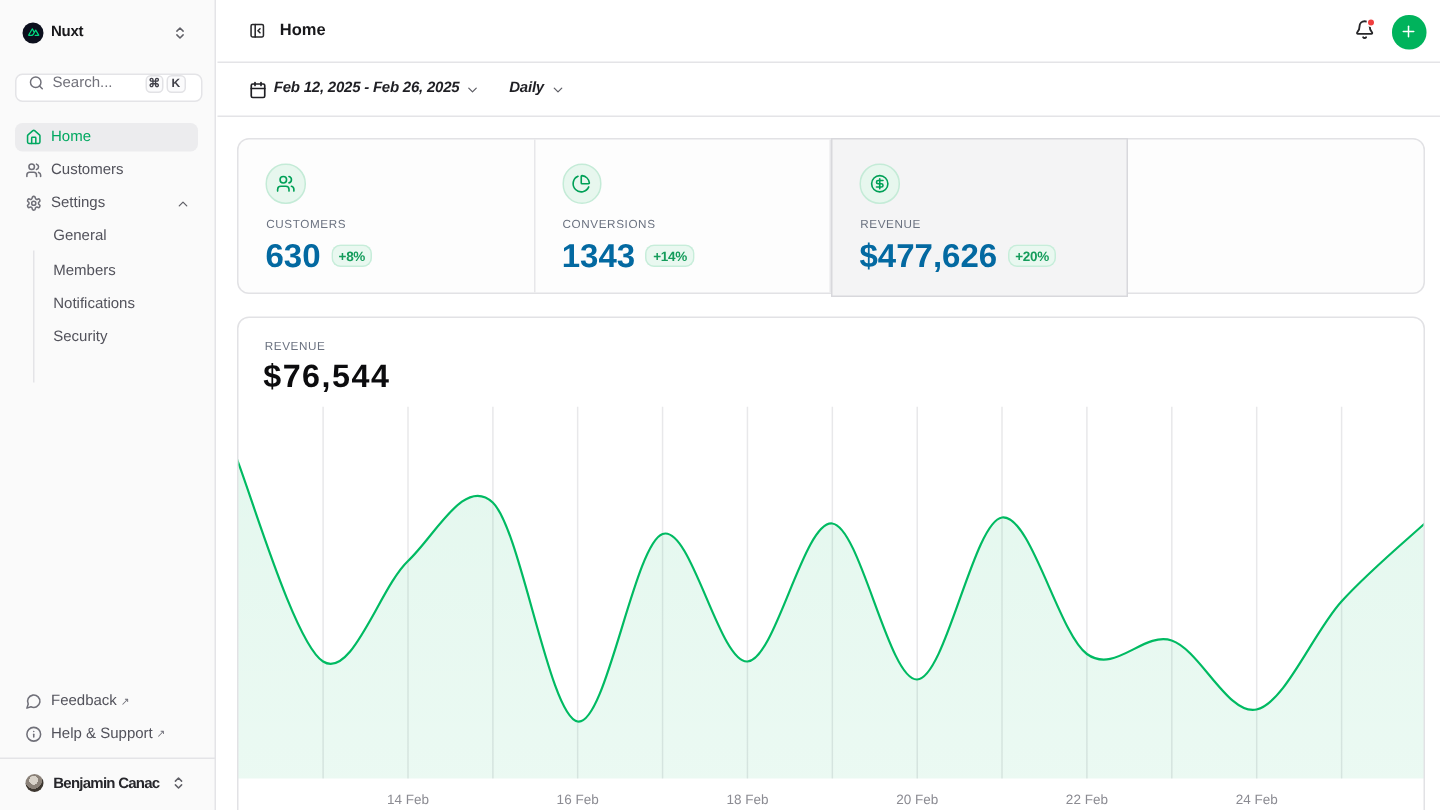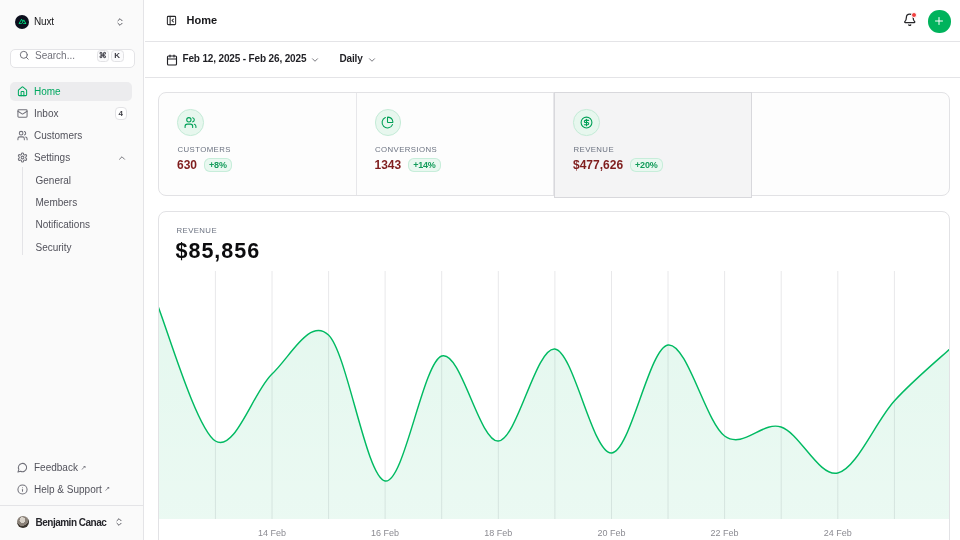--- a/index.html
+++ b/index.html
@@ -7,21 +7,21 @@
   font-family:"Liberation Sans", sans-serif; -webkit-font-smoothing:antialiased; }
 .icon { stroke:currentColor; fill:none; stroke-width:2; stroke-linecap:round; stroke-linejoin:round; display:block; }
 .chv { stroke-width:2.4; }
 .nrow .ni, .brow .ni, #hdr .picon, #toolbar .cal, #bell, #searchbox .sicon { stroke-width:2.25; }
 
 
 #sidebar { position:absolute; left:0; top:0; width:143.5px; height:540px;
   background:#fafafa; border-right:1px solid #e4e4e7; }
 #logo-row { position:absolute; left:9px; top:10px; width:125px; height:23px; display:flex; align-items:center; }
 #logo-circle { width:14px; height:14px; border-radius:50%; background:#0c0f1d; display:flex; align-items:center; justify-content:center; margin-left:6px; }
-#logo-row .nm { font-size:10px; font-weight:normal; color:#18181b; margin-left:5px; letter-spacing:-0.2px; }
+#logo-row .nm { font-size:10px; font-weight:bold; color:#18181b; margin-left:5px; letter-spacing:-0.2px; }
 #logo-row .chv { margin-left:auto; margin-right:9px; color:#5f5f66; }
 #searchbox { position:absolute; left:9.5px; top:48.5px; width:125px; height:19px;
   background:#fff; border:1px solid #e4e4e7; border-radius:5px;
   display:flex; }
 #searchbox .sicon { color:#71717a; margin-left:8px; }
 #searchbox .stext { font-size:10px; color:#71717a; margin-left:6px; }
 #searchbox .keys { margin-left:auto; margin-right:10px; display:flex; gap:2px; }
 .kbd { min-width:12.5px; height:12.5px; padding:0 1px; border:1px solid #e2e2e5; border-radius:3.5px;
   background:#fbfbfc; color:#404049; font-size:8px; font-weight:bold; display:flex; align-items:center; justify-content:center; }
 nav { position:absolute; left:9.5px; top:81.5px; width:122px; }
@@ -52,38 +52,38 @@
 
 
 #main { position:absolute; left:144.5px; top:0; width:815.5px; height:540px; background:#fff; }
 #hdr { position:absolute; left:0; top:0; width:100%; height:41.5px; border-bottom:1px solid #e4e4e7; }
 #hdr .picon { position:absolute; left:21px; top:15px; color:#27272a; }
 #hdr .title { position:absolute; left:42px; top:14px; font-size:11px; font-weight:bold; color:#18181b; }
 #bell { position:absolute; right:44px; top:13px; color:#27272a; }
 #belldot { position:absolute; right:43.5px; top:12px; width:6px; height:6px; border-radius:50%; background:#f03e3e; border:1px solid #fff; }
 #plusbtn { position:absolute; right:9.5px; top:10px; width:22.5px; height:22.5px; border-radius:50%;
   background:#00b35c; display:flex; align-items:center; justify-content:center; color:#fff; }
-#toolbar { position:absolute; left:0; top:41.5px; width:100%; height:36px; border-bottom:1px solid #e4e4e7; }
+#toolbar { position:absolute; left:0; top:41.5px; width:100%; height:36px; border-bottom:1px solid #e4e4e7;font-style:italic; }
 #toolbar .cal { position:absolute; left:21.5px; top:12px; color:#1f1f24; }
 #dates { position:absolute; left:38px; top:11px; font-size:10px; font-weight:bold; color:#1f1f24; letter-spacing:-0.15px; }
 #chev1 { position:absolute; left:165px; top:13px; color:#5f5f66; }
 #daily { position:absolute; left:195px; top:11px; font-size:10px; font-weight:bold; color:#1f1f24; letter-spacing:-0.15px;}
 #chev2 { position:absolute; left:222px; top:13px; color:#5f5f66; }
 
 
 #stats { position:absolute; left:13.5px; top:91.5px; width:792px; height:104px;
   background:#fdfdfd; border:1px solid #e2e2e5; border-radius:8px; display:flex; }
 .cell { width:25%; position:relative; border-right:1px solid #e7e7ea; }
 .cell:last-child { border-right:none; }
 .cell.hl { background:#f4f4f5; border:1px solid #d8d8dc; border-radius:0; margin:-1px 0; height:106px; }
 .iconcirc { position:absolute; left:18px; top:16.5px; width:26.5px; height:26.5px; border-radius:50%;
   background:#e7f7ee; border:1px solid #c4ebd7; display:flex; align-items:center; justify-content:center; color:#00a057; }
 .slabel { position:absolute; left:18.5px; top:52px; font-size:7.8px; color:#6b7280; letter-spacing:0.4px; }
 .snum-row { position:absolute; left:18px; top:65px; display:flex; align-items:center; }
-.snum { font-size:12px; font-weight:bold; color:#7f1d1d; letter-spacing:0px; }
+.snum { font-size:22px; font-weight:bold; color:#0369a1; letter-spacing:0px; }
 .sbadge { margin-left:7px; height:14.5px; padding:0 5px; border-radius:6px; background:#e9f8f0;
   box-shadow:inset 0 0 0 1px #c7edda; color:#149c5b; font-size:9px; font-weight:bold; display:flex; align-items:center; letter-spacing:-0.2px;}
 
 
 #chartcard { position:absolute; left:13.5px; top:211px; width:792px; height:340px;
   background:#fff; border:1px solid #e2e2e5; border-radius:8px; }
 #clabel { position:absolute; left:17.5px; top:13.5px; font-size:7.8px; color:#6b7280; letter-spacing:0.4px; }
 #cnum { position:absolute; left:16.5px; top:27px; font-size:21.5px; font-weight:bold; color:#0c0c0e; letter-spacing:1px; }
 #chartsvg { position:absolute; left:0px; top:59px; }
 </style>
@@ -116,28 +116,20 @@
       </span>
   </div>
 
   <nav>
     <div class="nrow active">
       <svg class="icon ni" width="11" height="11" viewBox="0 0 24 24">
           <path d="M15 21v-8a1 1 0 0 0-1-1h-4a1 1 0 0 0-1 1v8"></path>
           <path d="M3 10a2 2 0 0 1 .709-1.528l7-5.999a2 2 0 0 1 2.582 0l7 5.999A2 2 0 0 1 21 10v9a2 2 0 0 1-2 2H5a2 2 0 0 1-2-2z"></path>
         </svg>
       <span class="nt">Home</span>
-    </div>
-    <div class="nrow">
-      <svg class="icon ni" width="11" height="11" viewBox="0 0 24 24">
-          <rect x="2" y="4" width="20" height="16" rx="2"></rect>
-          <path d="m22 7-8.97 5.7a1.94 1.94 0 0 1-2.06 0L2 7"></path>
-        </svg>
-      <span class="nt">Inbox</span>
-      <span class="right badge4">4</span>
     </div>
     <div class="nrow">
       <svg class="icon ni" width="11" height="11" viewBox="0 0 24 24">
           <path d="M16 21v-2a4 4 0 0 0-4-4H6a4 4 0 0 0-4 4v2"></path>
           <circle cx="9" cy="7" r="4"></circle>
           <path d="M22 21v-2a4 4 0 0 0-3-3.87"></path>
           <path d="M16 3.13a4 4 0 0 1 0 7.75"></path>
         </svg>
       <span class="nt">Customers</span>
     </div>
@@ -266,21 +258,21 @@
       <div class="slabel">REVENUE</div>
       <div class="snum-row">
           <span class="snum">$477,626</span>
           <span class="sbadge">+20%</span>
         </div>
     </div>
   </div>
 
   <div id="chartcard">
     <div id="clabel">REVENUE</div>
-    <div id="cnum">$85,856</div>
+    <div id="cnum">$76,544</div>
     <svg id="chartsvg" width="790" height="280" viewBox="0 0 790 280">
       <defs>
         <linearGradient id="fillgrad" x1="0" y1="0" x2="0" y2="1">
           <stop offset="0" stop-color="#00b862" stop-opacity="0.105"></stop>
           <stop offset="1" stop-color="#00b862" stop-opacity="0.08"></stop>
         </linearGradient>
       </defs>
       <g stroke="#e8e8ea" stroke-width="1">
         <line x1="56.4" y1="0" x2="56.4" y2="248"></line>
         <line x1="113.0" y1="0" x2="113.0" y2="248"></line>

